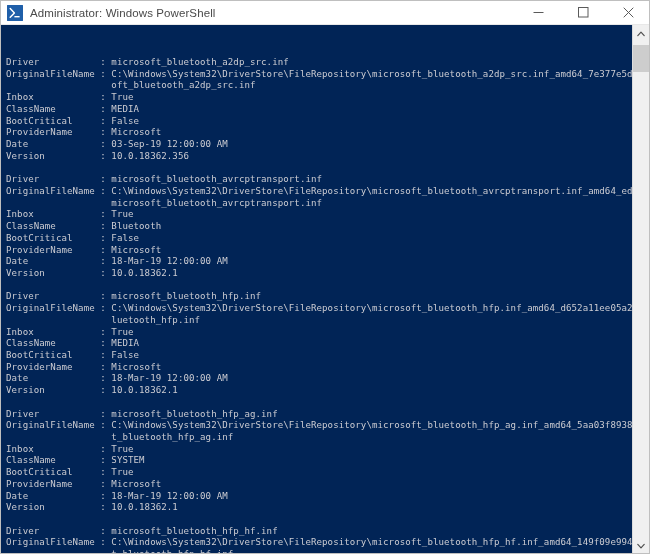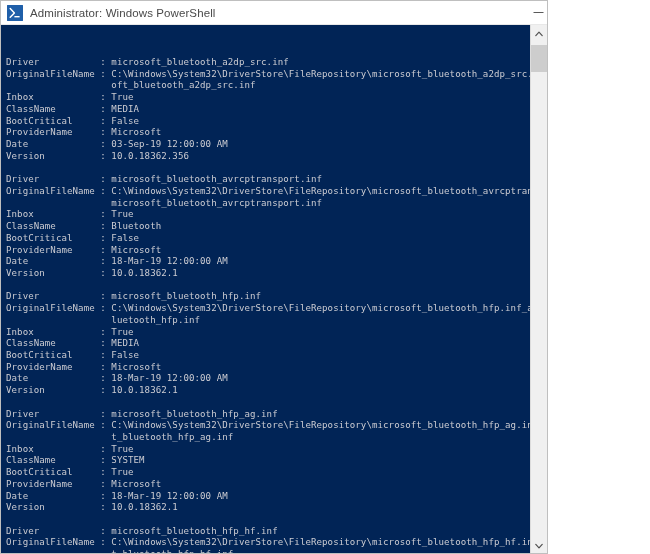--- a/index.html
+++ b/index.html
@@ -10,21 +10,21 @@
   }
   body {
     width: 650px;
     height: 554px;
     overflow: hidden;
     font-family: "Liberation Sans", sans-serif;
   }
 
   .window {
     position: relative;
-    width: 548px;
+    width: 650px;
     height: 554px;
     box-sizing: border-box;
     border: 1px solid #bfbfbf;
     background: #012456;
     overflow: hidden;
   }
 
   
   .titlebar {
     position: absolute;

